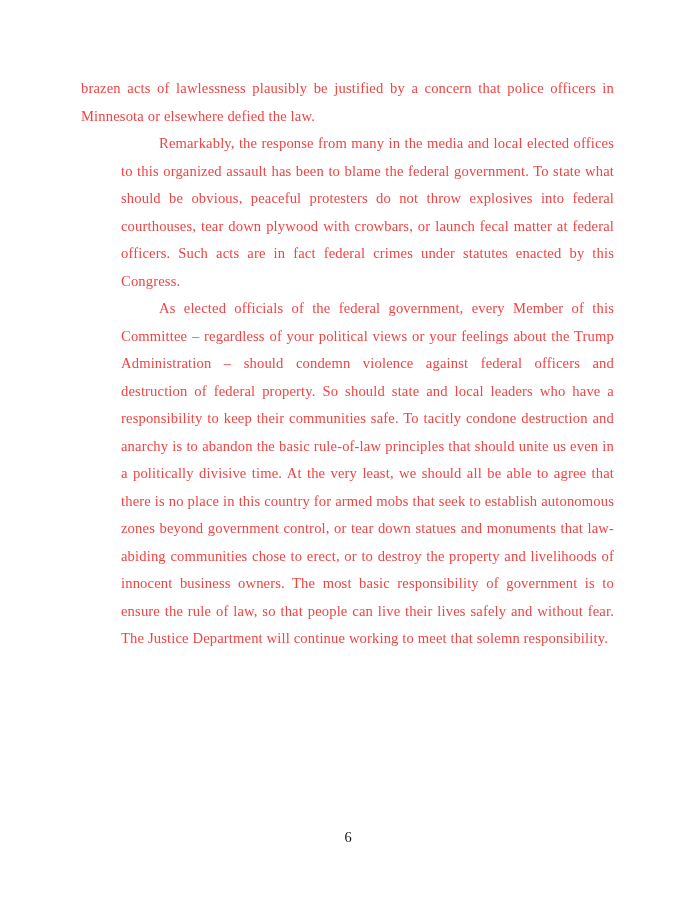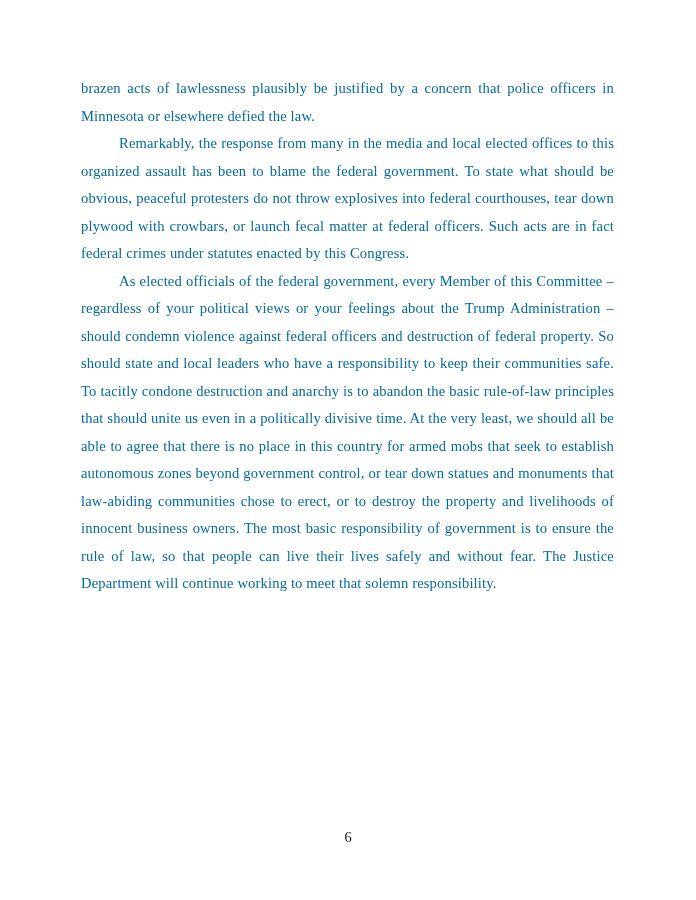--- a/index.html
+++ b/index.html
@@ -33,31 +33,32 @@
     width: 533px;
   }
 
   .para {
     margin: 0;
     font-size: 14.6px;
     line-height: 27.5px;
     text-align: justify;
     text-justify: inter-word;
     letter-spacing: 0.01em;
-    color: #0369a1;
+    color: #ef4444;
   }
 
   
   .para.continuation {
     text-indent: 0;
   }
 
   
   .para.indented {
     text-indent: 38px;
+    margin-left: 40px;
   }
 
   
   .para:last-of-type {
     text-align-last: left;
     font-family: Liberation Serif, serif;
   }
 
   .page-number {
     position: absolute;

